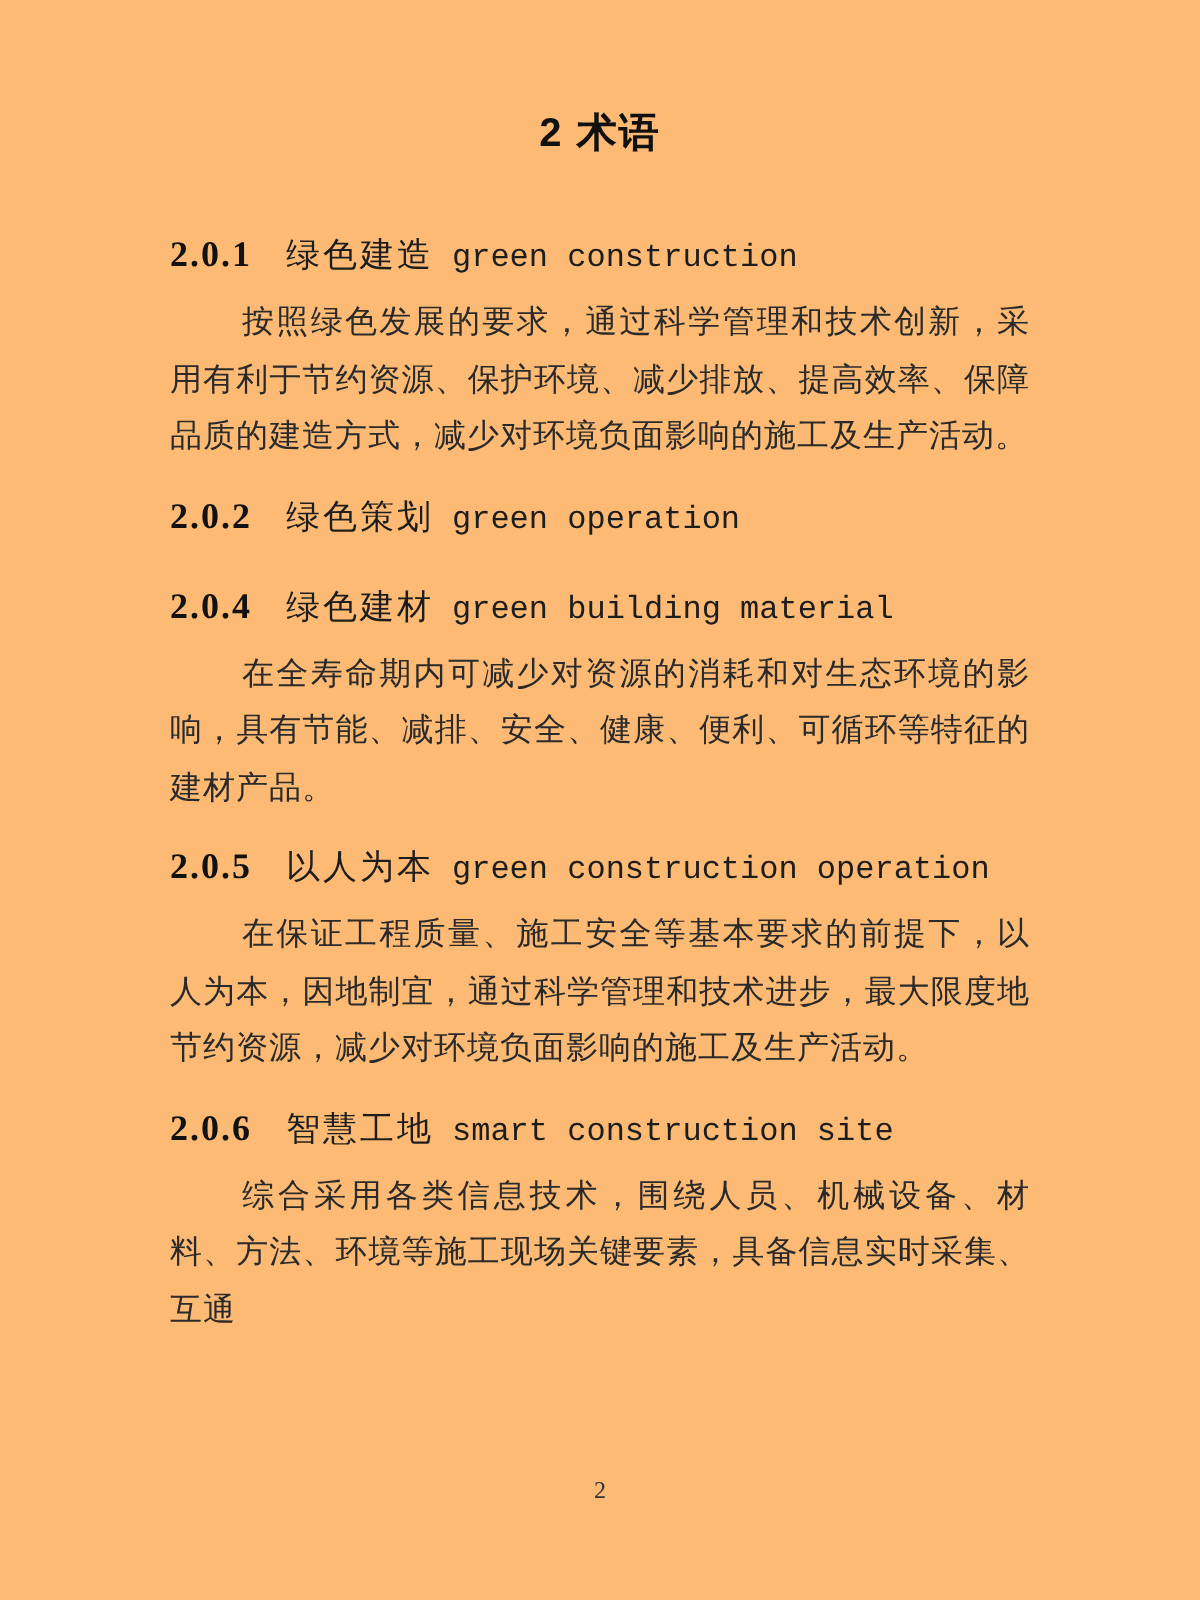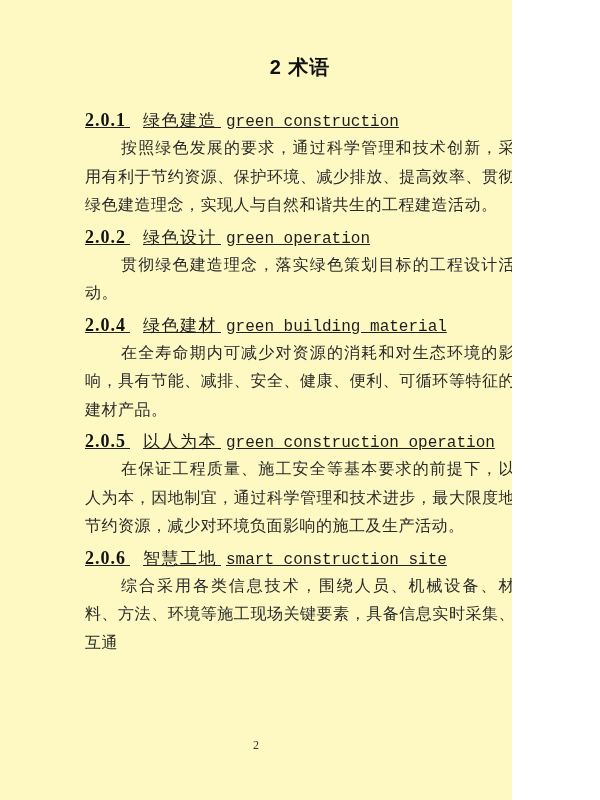--- a/index.html
+++ b/index.html
@@ -2,23 +2,23 @@
 <html><head>
 <meta charset="utf-8">
 <style>
   html, body {
     margin: 0;
     padding: 0;
     background: #ffffff;
   }
   .page {
     position: relative;
-    width: 512px;
+    width: 600px;
     height: 800px;
-    background: #fef9c3;
+    background: #fdba74;
     overflow: hidden;
     font-family: "Liberation Serif", serif;
     color: #212121;
   }
   .content {
     position: absolute;
     left: 85px;
     top: 54px;
     width: 430px;
   }
@@ -27,23 +27,22 @@
     text-align: center;
     font-family: "Liberation Sans", sans-serif;
     font-weight: bold;
     font-size: 20px;
     line-height: 27px;
     color: #111111;
     letter-spacing: 1px;
   }
   .term-head {
     margin-top: 5px;
-    line-height: 24px;
+    line-height: 38px;
     white-space: nowrap;
-    text-decoration: underline;
   }
   .term-number {
     font-family: "Liberation Serif", serif;
     font-weight: bold;
     font-size: 18px;
     color: #111111;
     letter-spacing: 1px;
   }
   .term-zh {
     font-size: 17px;
@@ -83,33 +82,32 @@
   <div class="content">
 
     <h1 class="doc-title">2 术语</h1>
 
     <div class="term">
       <div class="term-head">
         <span class="term-number">2.0.1</span>
         <span class="term-zh">绿色建造</span>
         <span class="term-en">green construction</span>
       </div>
-      <p class="term-def">按照绿色发展的要求，通过科学管理和技术创新，采用有利于节约资源、保护环境、减少排放、提高效率、贯彻绿色建造理念，实现人与自然和谐共生的工程建造活动。</p>
+      <p class="term-def">按照绿色发展的要求，通过科学管理和技术创新，采用有利于节约资源、保护环境、减少排放、提高效率、保障品质的建造方式，减少对环境负面影响的施工及生产活动。</p>
     </div>
 
     <div class="term">
       <div class="term-head">
         <span class="term-number">2.0.2</span>
-        <span class="term-zh">绿色设计</span>
+        <span class="term-zh">绿色策划</span>
         <span class="term-en">green operation</span>
       </div>
     </div>
 
     <div class="term">
-      <p class="term-def">贯彻绿色建造理念，落实绿色策划目标的工程设计活动。</p>
     </div>
 
     <div class="term">
       <div class="term-head">
         <span class="term-number">2.0.4</span>
         <span class="term-zh">绿色建材</span>
         <span class="term-en">green building material</span>
       </div>
       <p class="term-def">在全寿命期内可减少对资源的消耗和对生态环境的影响，具有节能、减排、安全、健康、便利、可循环等特征的建材产品。</p>
     </div>

